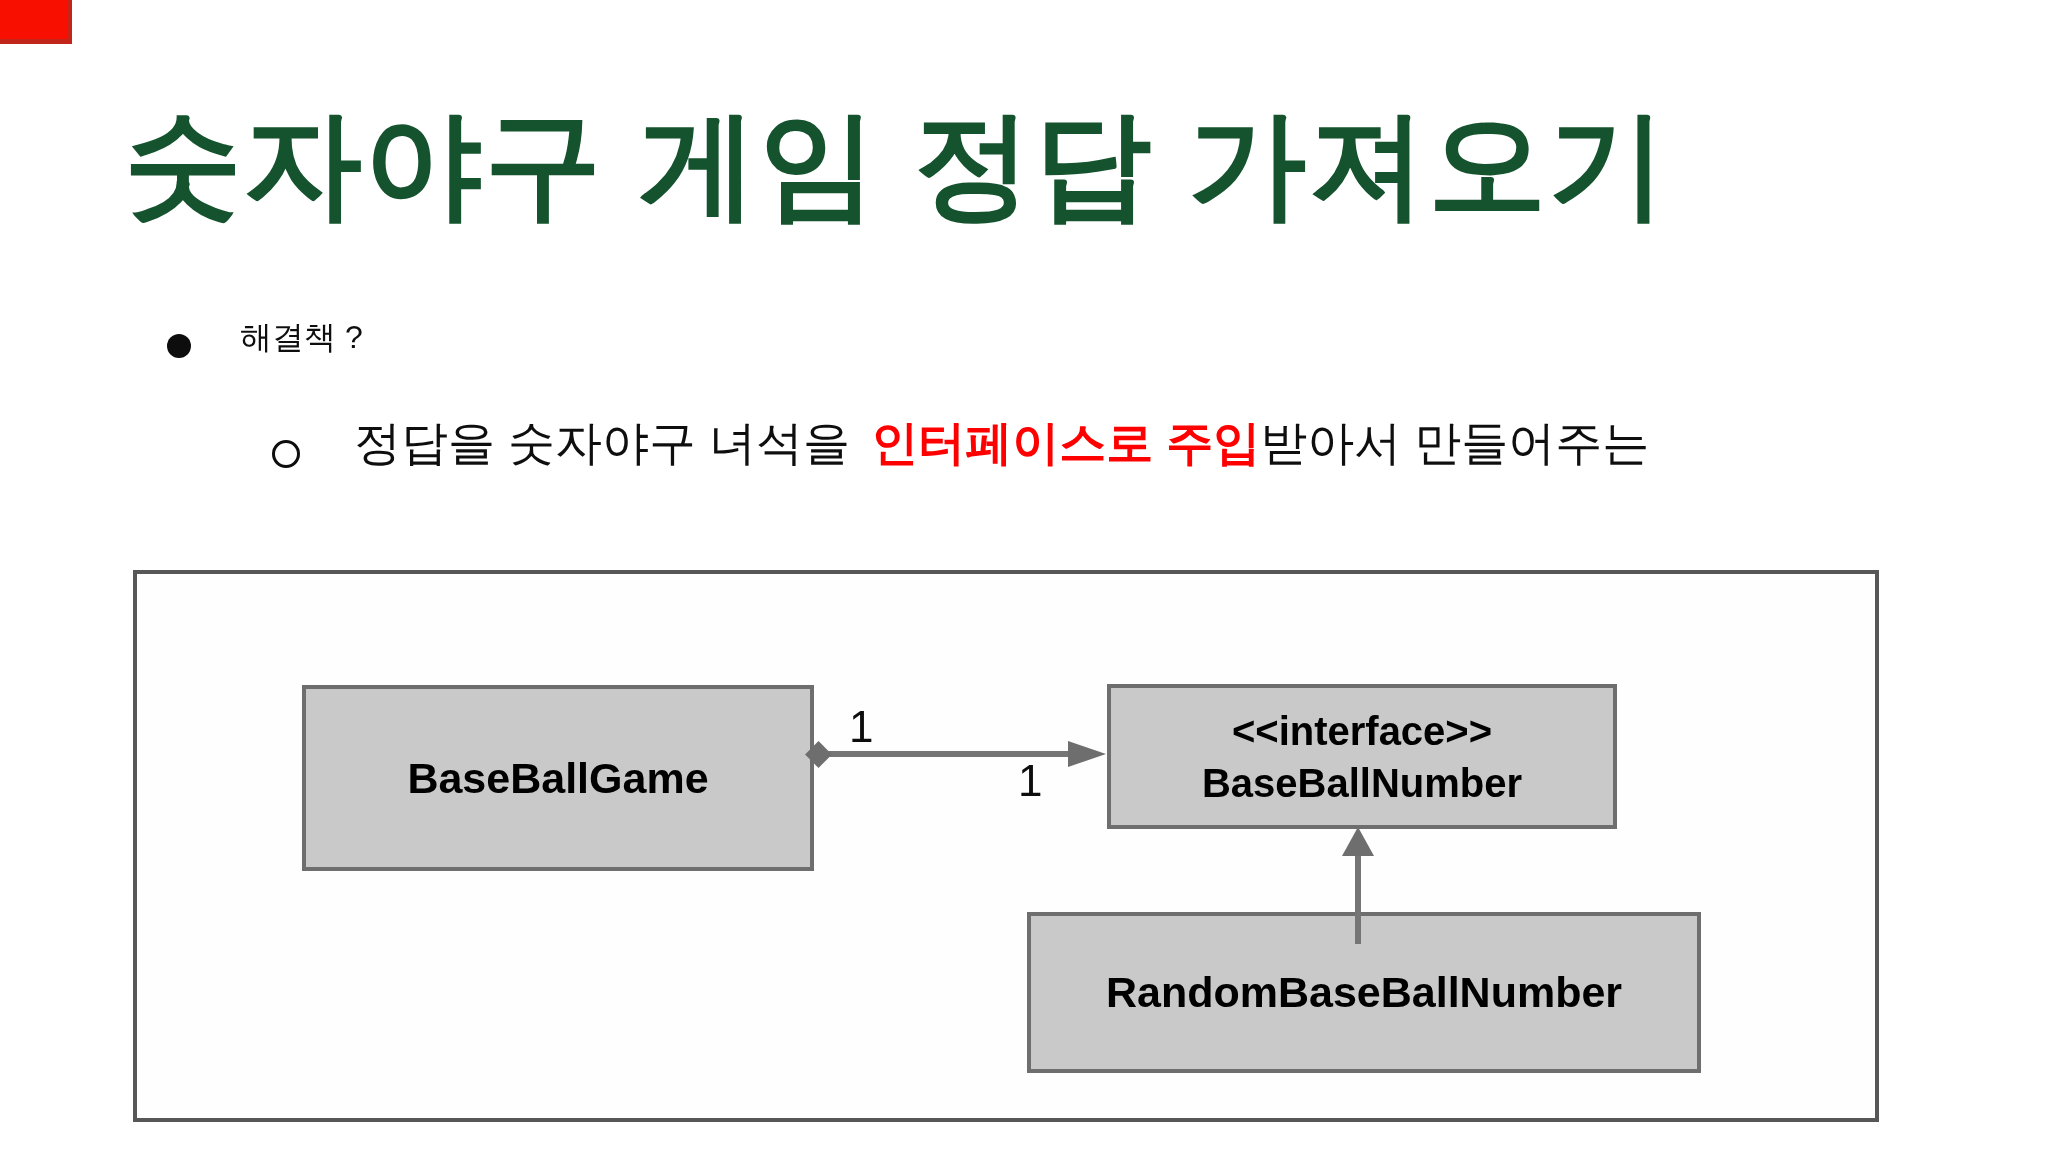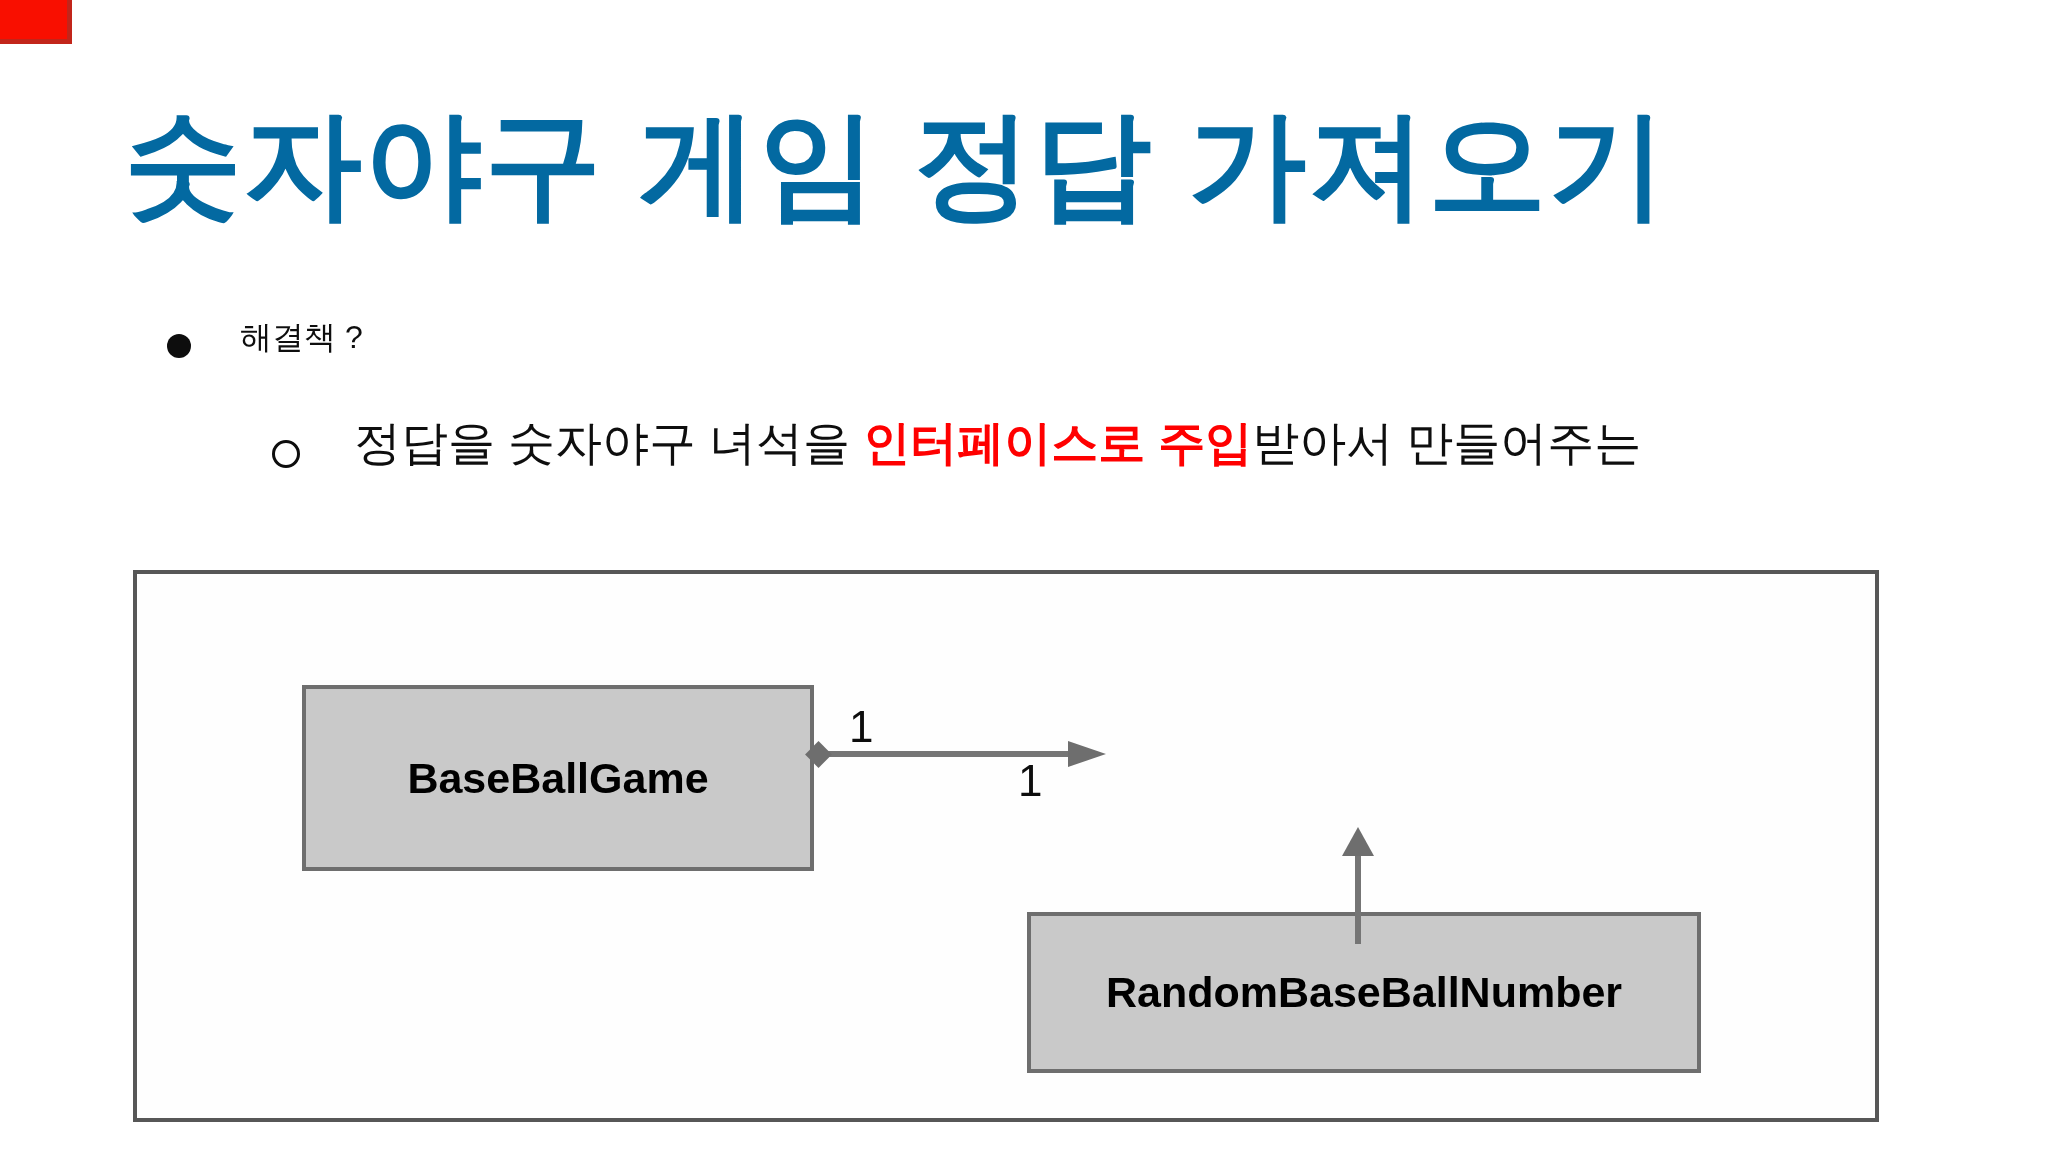--- a/index.html
+++ b/index.html
@@ -25,21 +25,21 @@
   }
 
   .title {
     position: absolute;
     left: 124px; top: 86px;
     margin: 0;
     font-size: 118px;
     font-weight: bold;
     letter-spacing: 2px;
     white-space: nowrap;
-    color: #0369a1;
+    color: #14532d;
   }
 
   
   .b1-dot {
     position: absolute;
     left: 167px; top: 334px;
     width: 24px; height: 24px;
     border-radius: 50%;
     background: #0d0d0d;
   }
@@ -62,20 +62,21 @@
   }
   .b2-text {
     position: absolute;
     left: 354px; top: 412px;
     font-size: 47px;
     white-space: nowrap;
   }
   .b2-text .hl {
     color: #ff0000;
     font-weight: bold;
+    margin-left: 8px;
   }
 
   
   .frame {
     position: absolute;
     left: 133px; top: 570px;
     width: 1746px; height: 552px;
     border: 4px solid #575757;
     box-sizing: border-box;
     background: #fefefe;
@@ -161,20 +162,24 @@
 
   <span class="b2-circle"></span>
   <div class="b2-text"><span>정답을 숫자야구 녀석을 </span><span class="hl">인터페이스로 주입</span><span>받아서 만들어주는</span></div>
 
   <div class="frame"></div>
 
   <div class="node node-game">
     <span>BaseBallGame</span>
   </div>
 
+  <div class="node node-number">
+    <span>&lt;&lt;interface&gt;&gt;</span>
+    <span>BaseBallNumber</span>
+  </div>
 
   <div class="node node-random">
     <span>RandomBaseBallNumber</span>
   </div>
 
   <div class="h-line"></div>
   <div class="diamond"></div>
   <div class="arrow-right"></div>
 
   <div class="mult mult-src">1</div>

